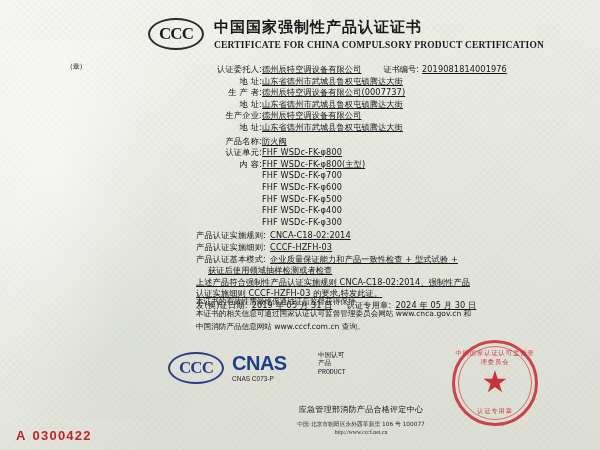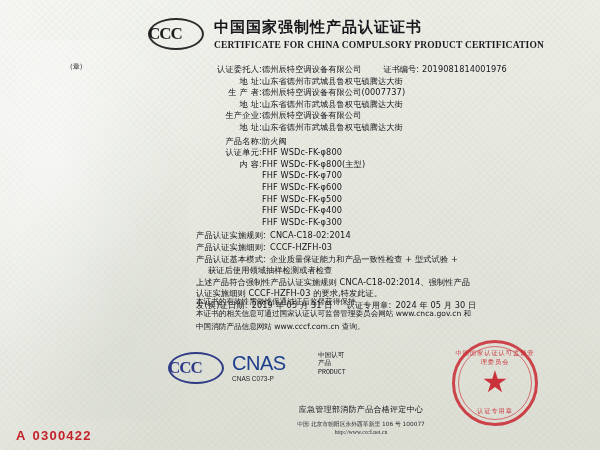--- a/index.html
+++ b/index.html
@@ -59,20 +59,21 @@
     border-radius: 50%/50%;
     box-sizing: border-box;
   }
   .ccc-text {
     position: absolute;
     left: 0;
     top: 0;
     width: 56px;
     height: 32px;
     line-height: 32px;
+    text-align: center;
     font-family: "Liberation Serif", serif;
     font-weight: bold;
     font-size: 17px;
     letter-spacing: -1px;
     color: #1d1d1d;
   }
   .title-cn {
     position: absolute;
     left: 214px;
     top: 8px;
@@ -109,20 +110,21 @@
     align-items: baseline;
     white-space: nowrap;
   }
   .lbl {
     display: inline-block;
     letter-spacing: 0.2px;
   }
   .lbl-w5 { width: 66px; text-align: right; }
   .val {
     letter-spacing: 0.1px;
+    text-decoration: underline;
   }
   .indent {
     padding-left: 66px;
   }
   .mono {
     font-family: "DejaVu Sans", sans-serif;
     letter-spacing: 0.1px;
   }
   .spacer-2 { height: 2px; }
 
@@ -154,21 +156,21 @@
     color: #2f3b86;
   }
   .cnas {
     position: absolute;
     left: 232px;
     top: 352px;
     width: 76px;
   }
   .cnas-word {
     font-family: "Liberation Sans", sans-serif;
-    font-weight: normal;
+    font-weight: bold;
     font-size: 20px;
     color: #1b3f8b;
     letter-spacing: -0.5px;
     line-height: 22px;
   }
   .cnas-sub {
     font-family: "Liberation Sans", sans-serif;
     font-size: 6.5px;
     color: #1b1b22;
     line-height: 8px;

